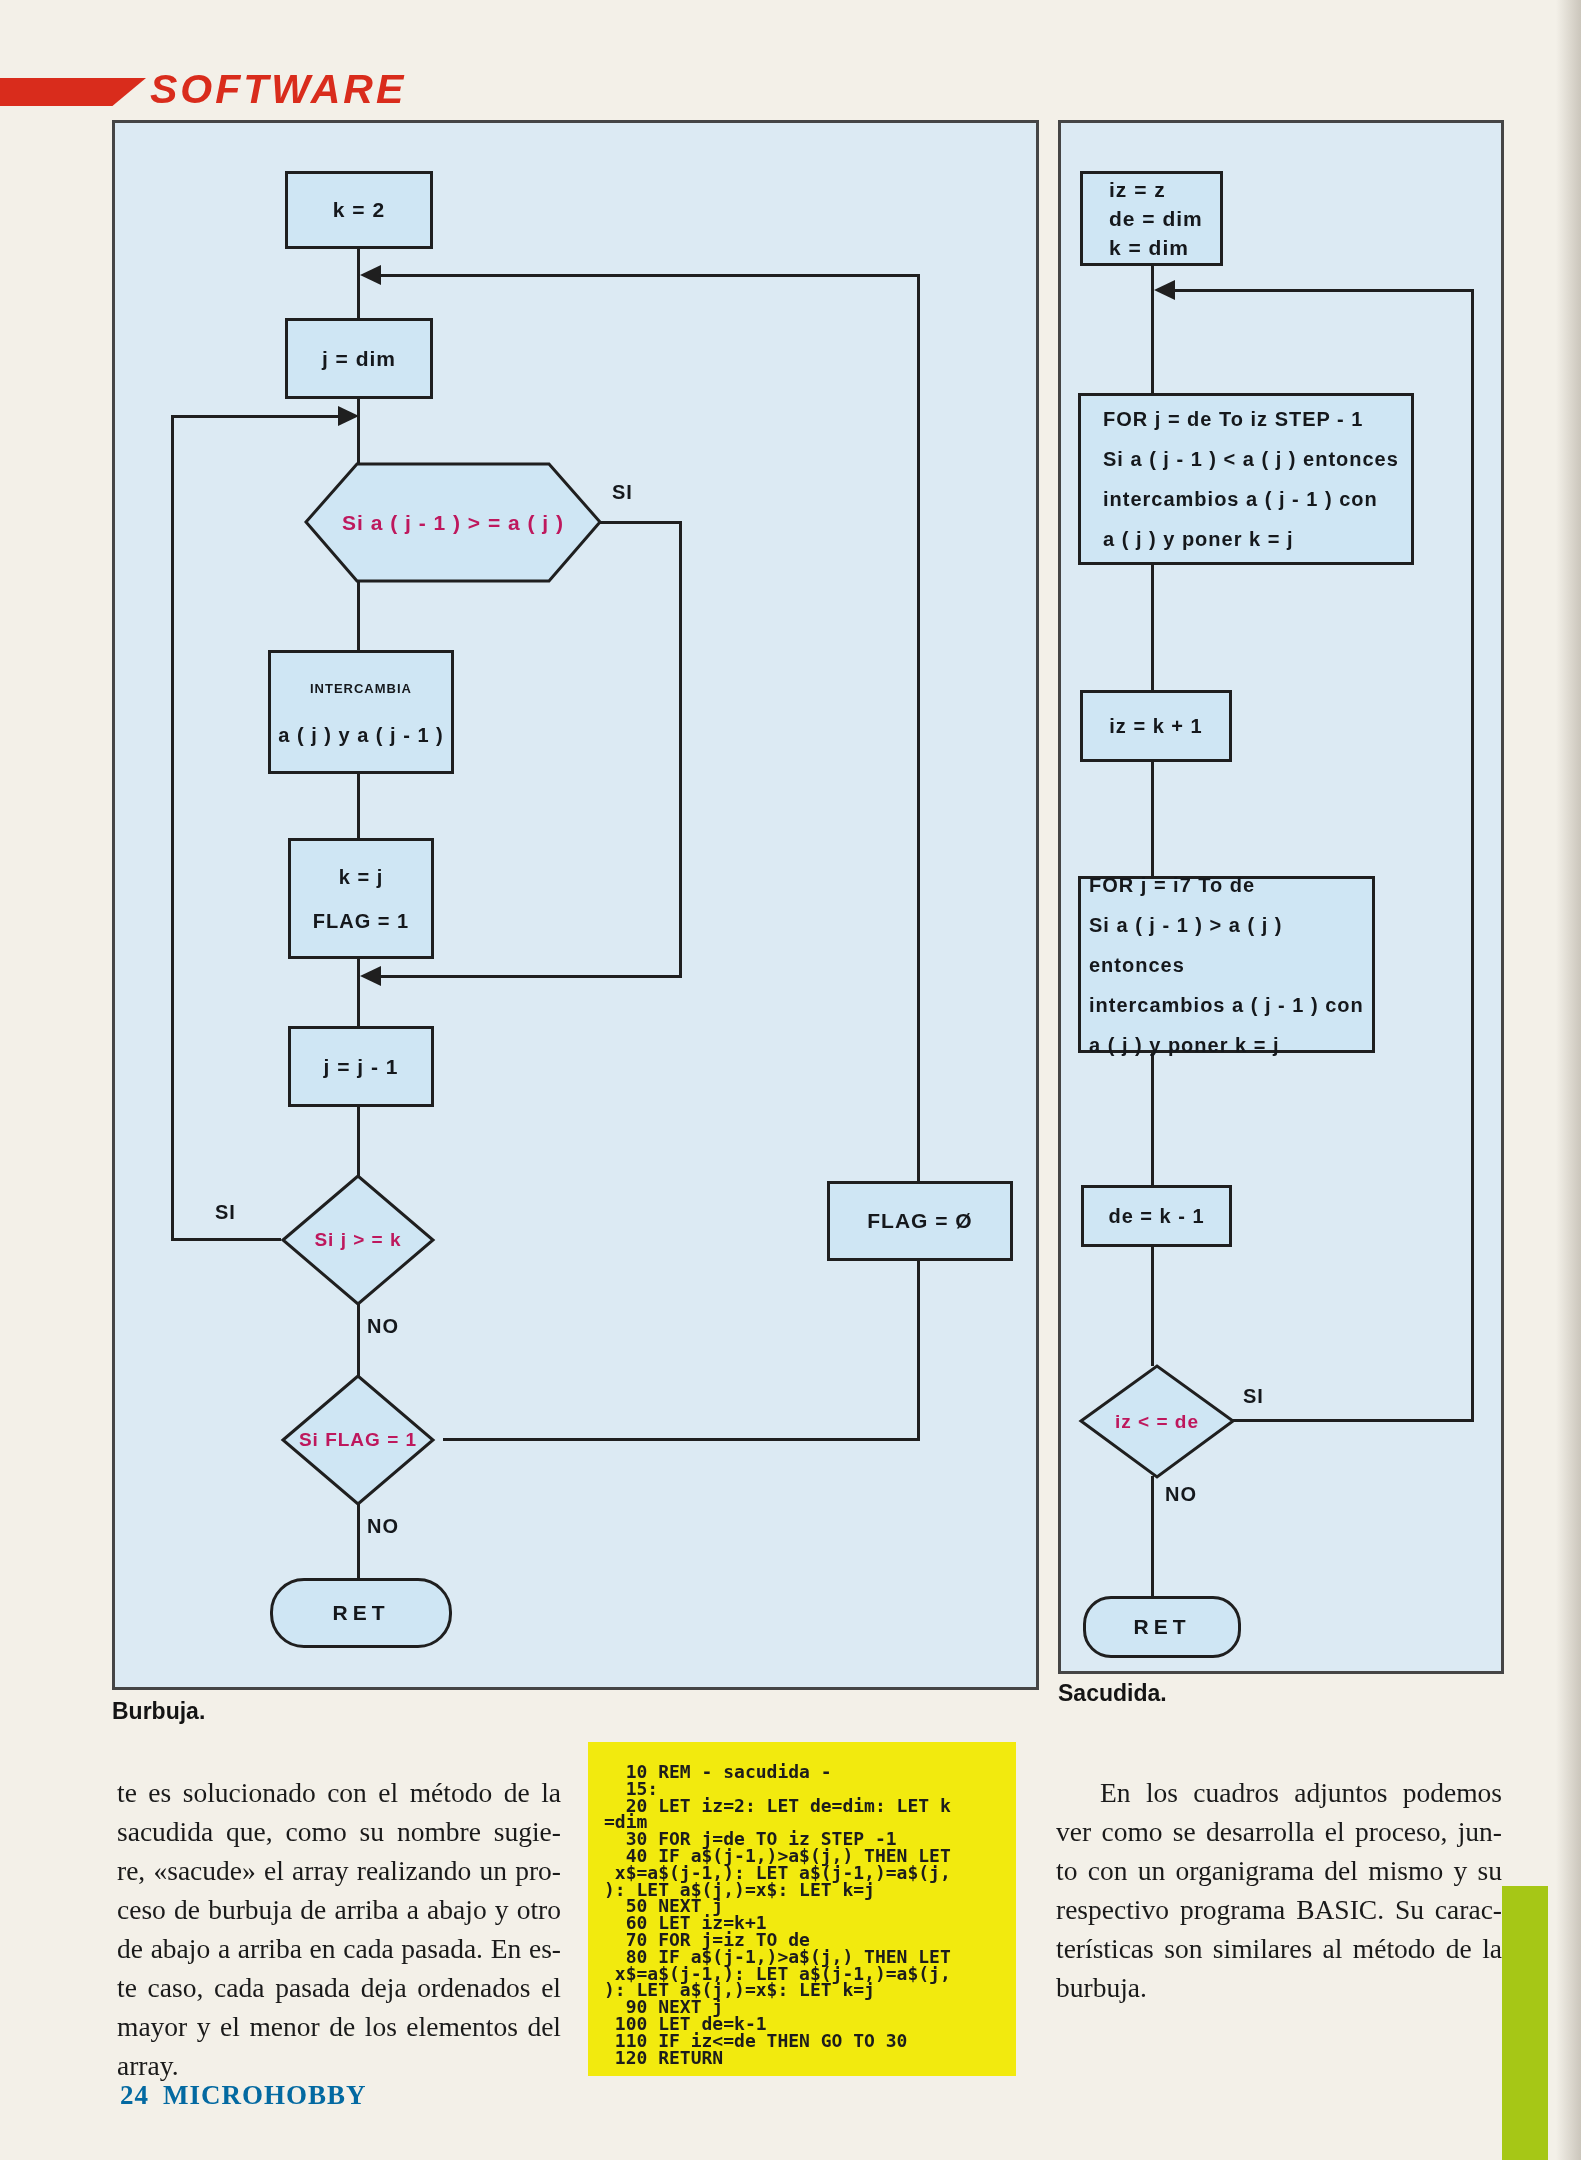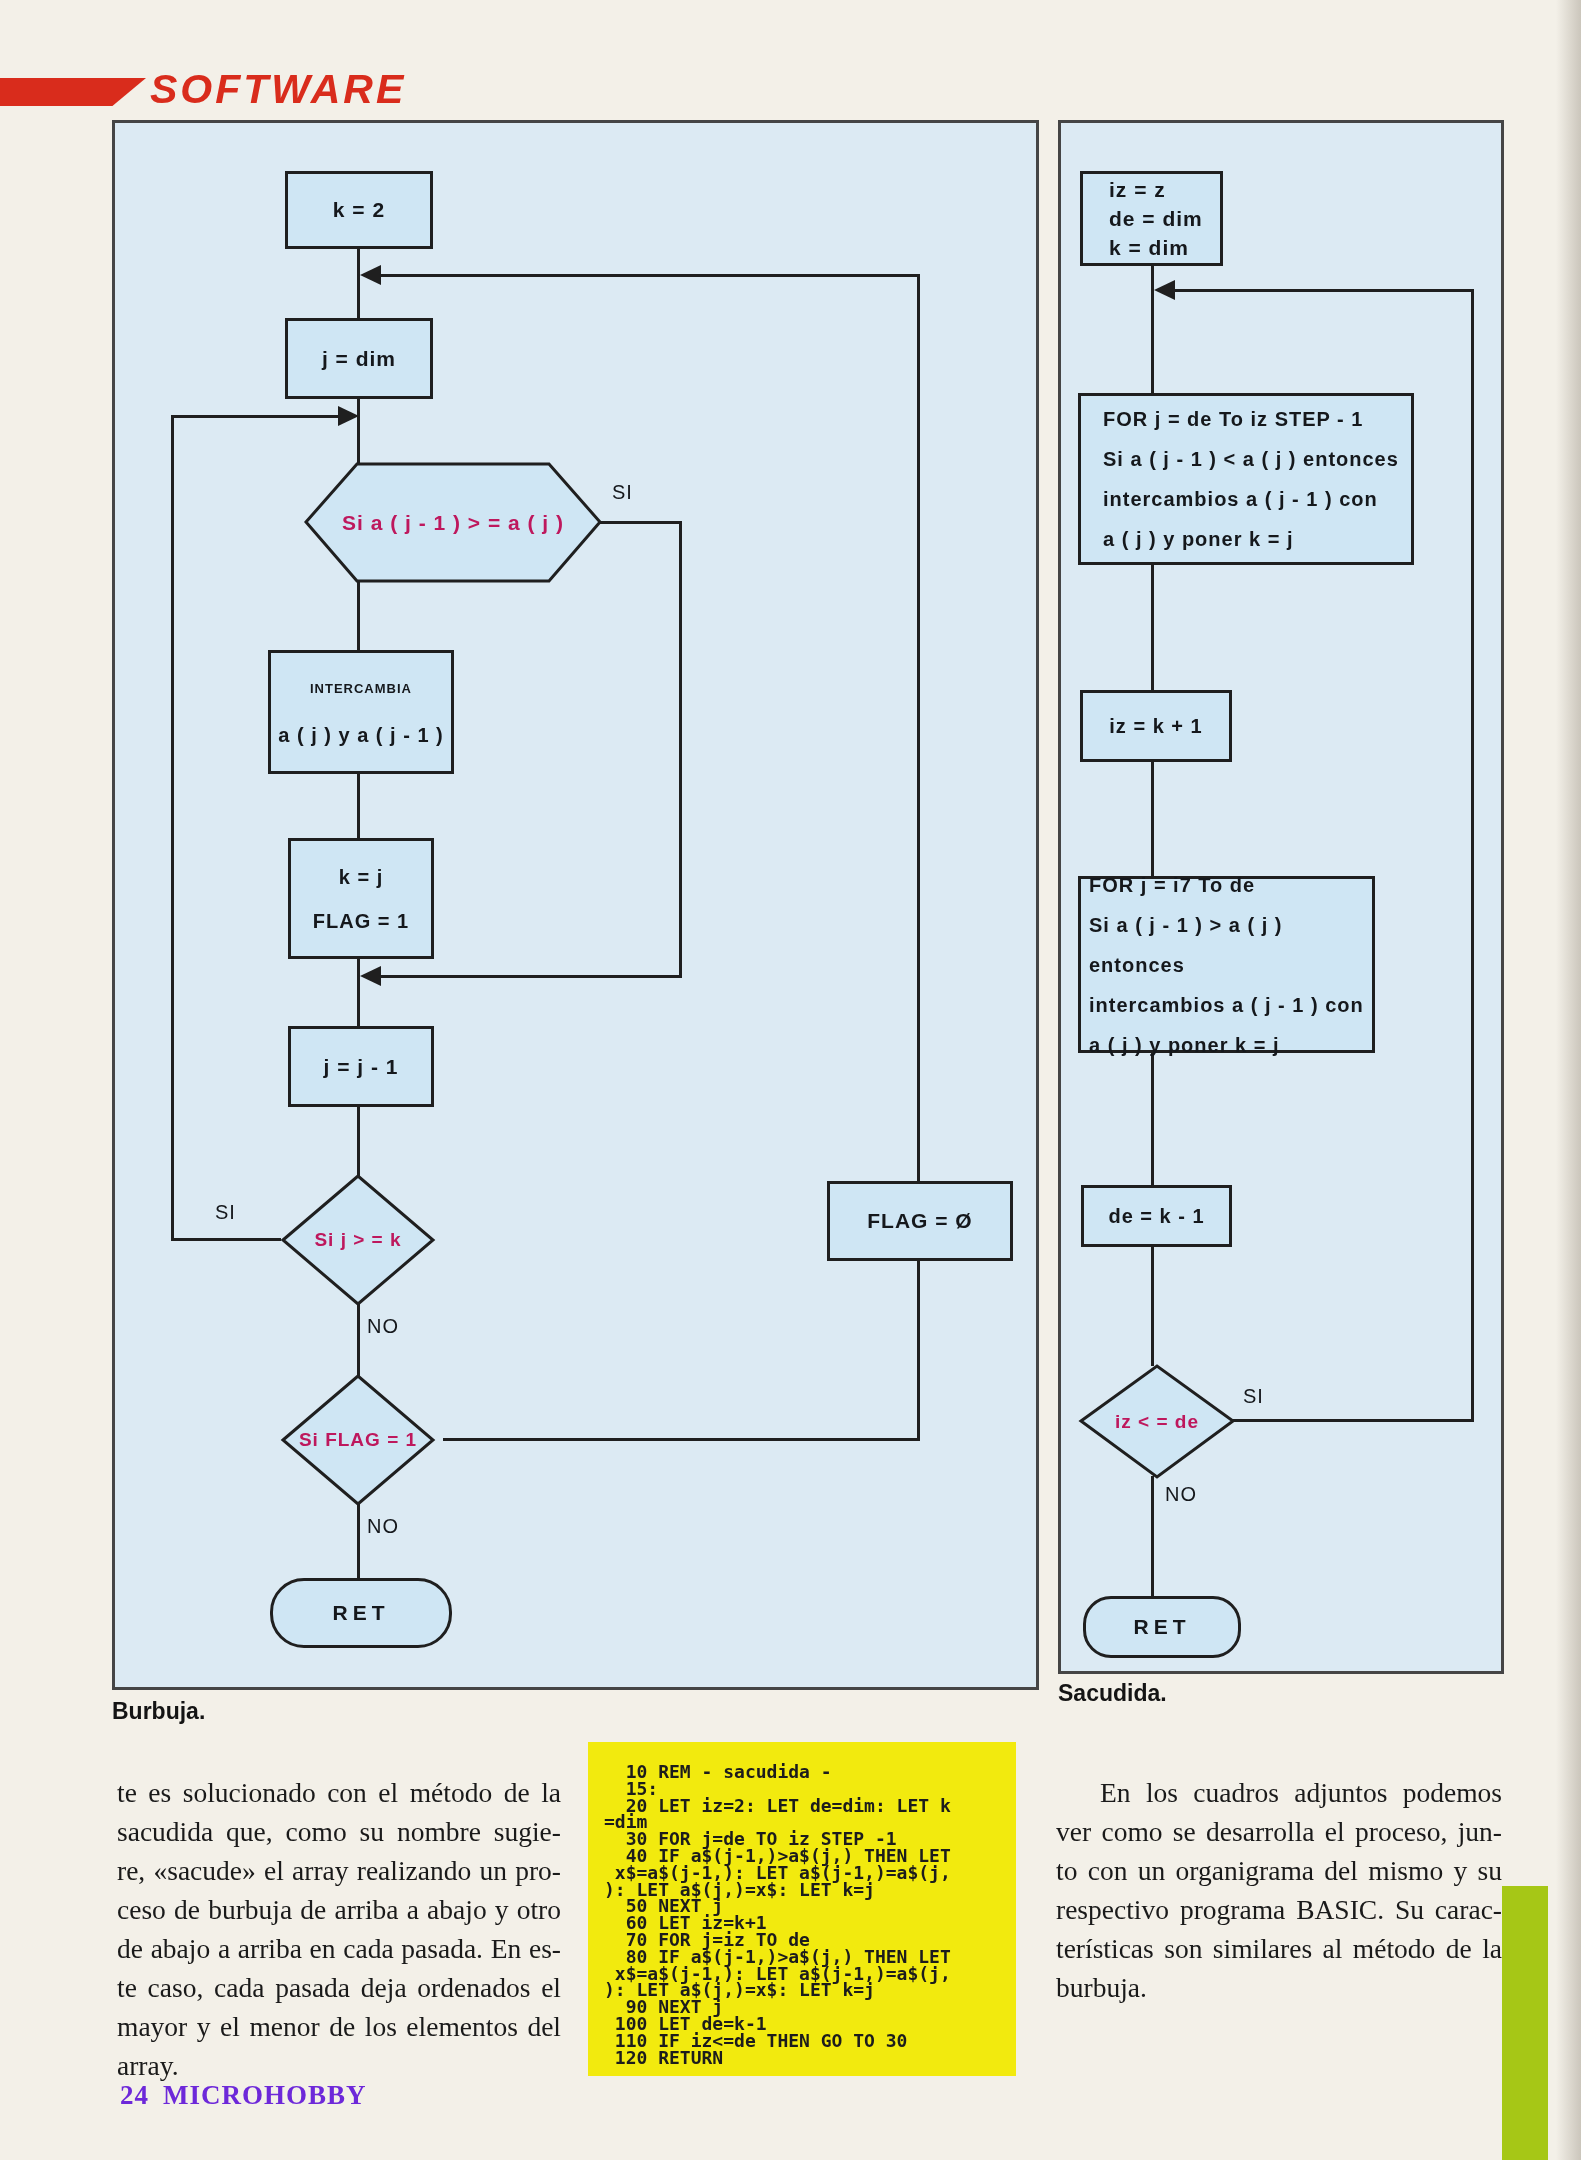--- a/index.html
+++ b/index.html
@@ -48,21 +48,21 @@
   }
   .fbox .bt-line { text-align:center; line-height:42px; }
   .fbox.left-text { align-items:flex-start; }
   .fbox.left-text .bt-line { text-align:left; line-height:40px; font-size:20px; }
 
   .shape { position:absolute; }
   .shape-text {
     position:absolute; display:flex; align-items:center; justify-content:center;
     color:#be185d; font-weight:700; font-size:20px; letter-spacing:1px; text-align:center;
   }
-  .lbl { position:absolute; color:#15181c; font-weight:400; font-size:20px; letter-spacing:1px; }
+  .lbl { position:absolute; color:#15181c; font-weight:700; font-size:20px; letter-spacing:1px; }
 
   .oval {
     position:absolute; background:#cfe6f4; border:3px solid #1f1f1f;
     display:flex; align-items:center; justify-content:center;
     color:#15181c; font-weight:700; font-size:21px; letter-spacing:5px;
   }
 
   .chart-caption {
     position:absolute; font-weight:700; font-size:23px; color:#141414;
   }
@@ -88,21 +88,21 @@
   }
 
   .green-bar {
     position:absolute; left:1502px; top:1886px; width:46px; height:274px;
     background:#a6c716;
   }
 
   .page-footer {
     position:absolute; left:120px; top:2080px;
     font-family:"Liberation Serif", serif; font-weight:700; font-size:27px;
-    color:#6d28d9; letter-spacing:1px;
+    color:#0369a1; letter-spacing:1px;
   }
   .page-footer .mag { margin-left:14px; }
 </style>
 </head>
 <body>
 
 <div class="page">
 
   <div class="page-edge"></div>
 

